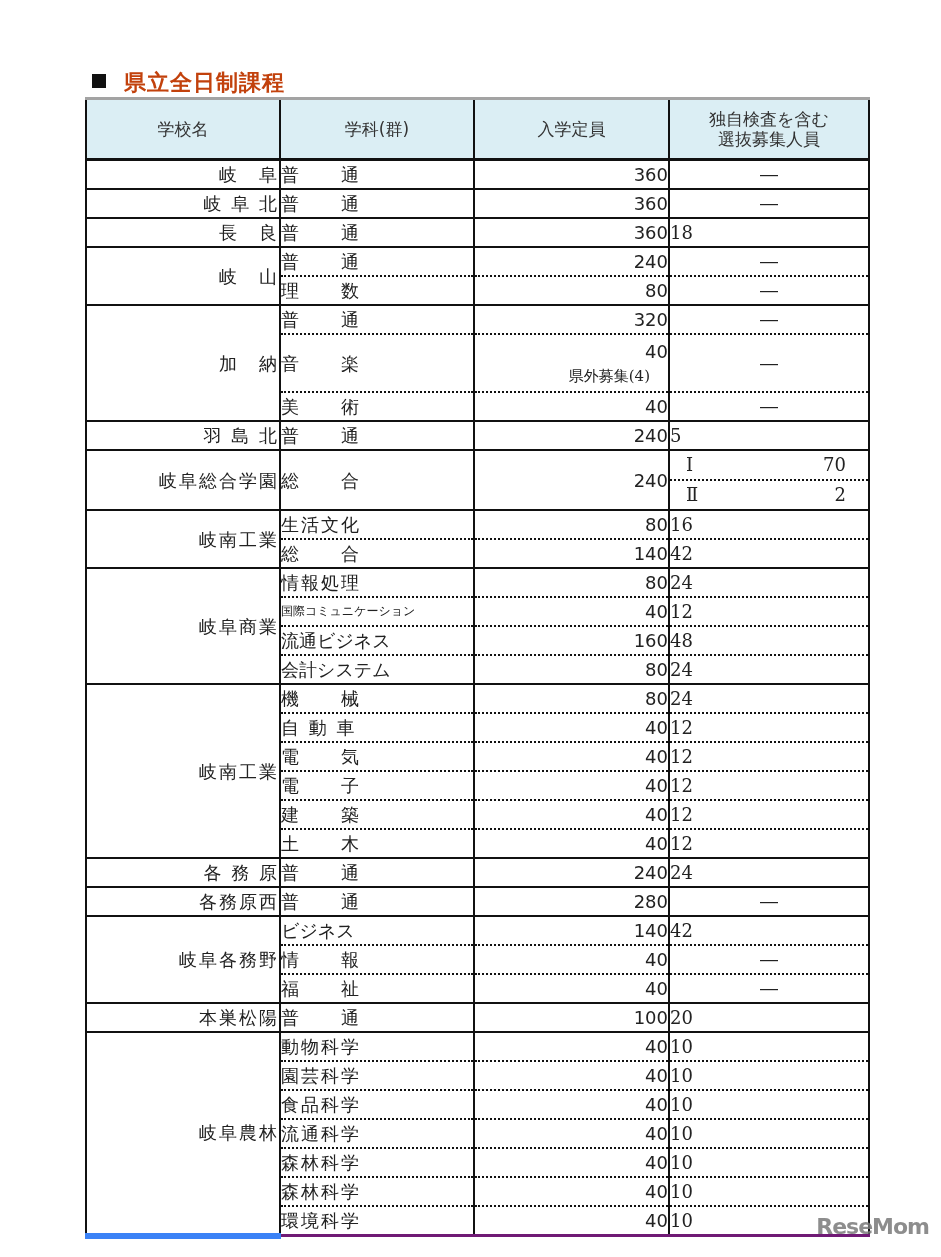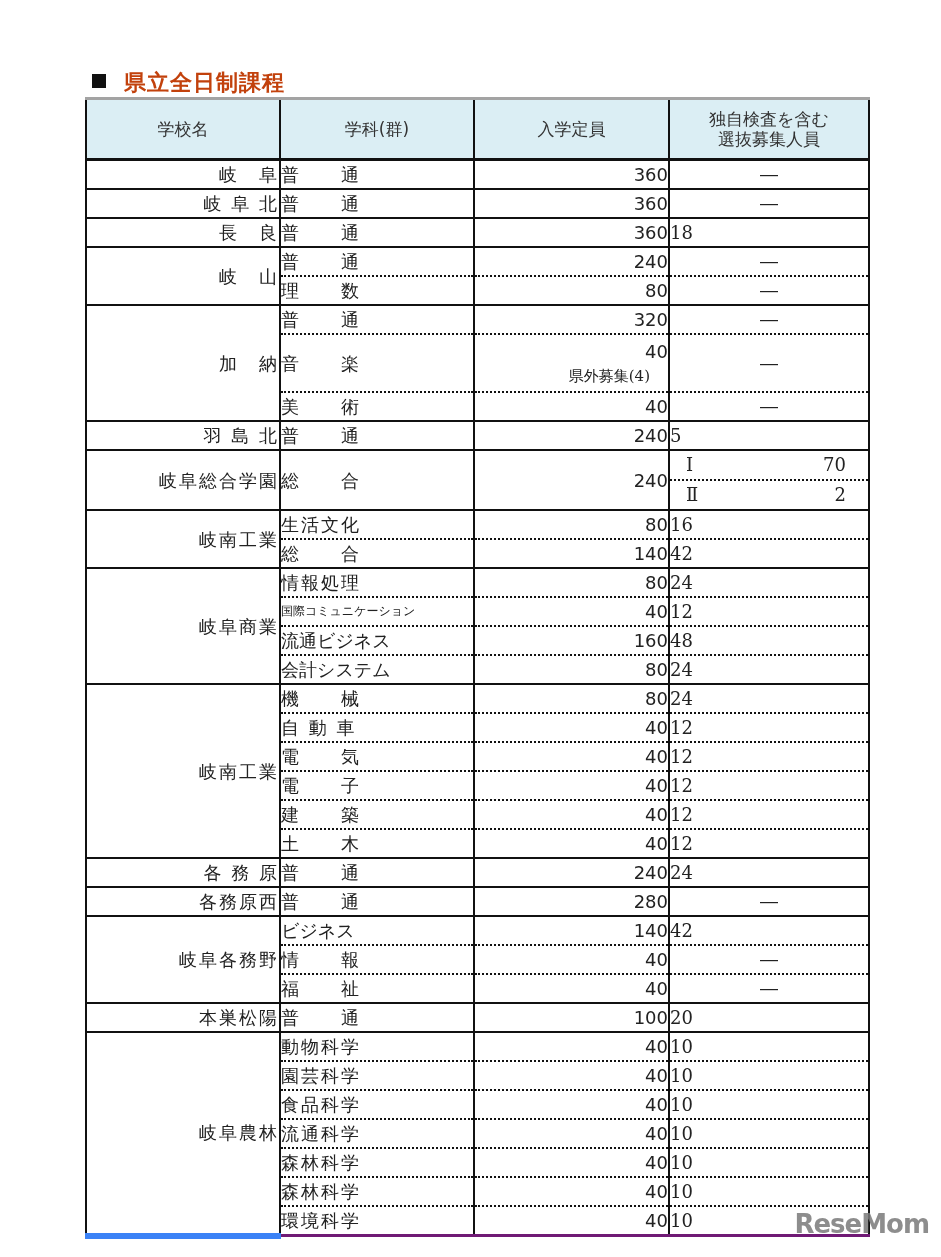--- a/index.html
+++ b/index.html
@@ -20,21 +20,21 @@
   td.sel { padding-right: 22px; }
   td.sel.dash { text-align: center; padding-right: 0; }
   tr.grp-start td { border-top: 2px solid #111; }
   tr.sub td.dept, tr.sub td.cap, tr.sub td.sel { border-top: 2px dotted #111; margin-top: 40px; }
   tr.last td { border-bottom: 3px solid #701a75; }
   .cap-note { display: block; font-size: 15px; line-height: 22px; text-align: right; padding-right: 18px; font-family: "DejaVu Serif", serif; }
   .split { display: flex; justify-content: space-between; padding: 0 22px 0 16px; }
   .split-row { height: 28px; line-height: 28px; }
   .split-row + .split-row { border-top: 2px dotted #111; }
   .watermark { position: absolute; right: 12px; bottom: 18px; font-family: "DejaVu Sans", sans-serif; font-weight: bold;
-               font-size: 26px; color: #7a7a7a; letter-spacing: -1px; opacity: 0.85; }
+               font-size: 22px; color: #7a7a7a; letter-spacing: -1px; opacity: 0.85; }
 </style>
 </head>
 <body>
 
 <div class="title"><span class="sq"></span><span>県立全日制課程</span></div>
 
 <table class="main">
   <colgroup>
       <col class="c1">
       <col class="c2">

